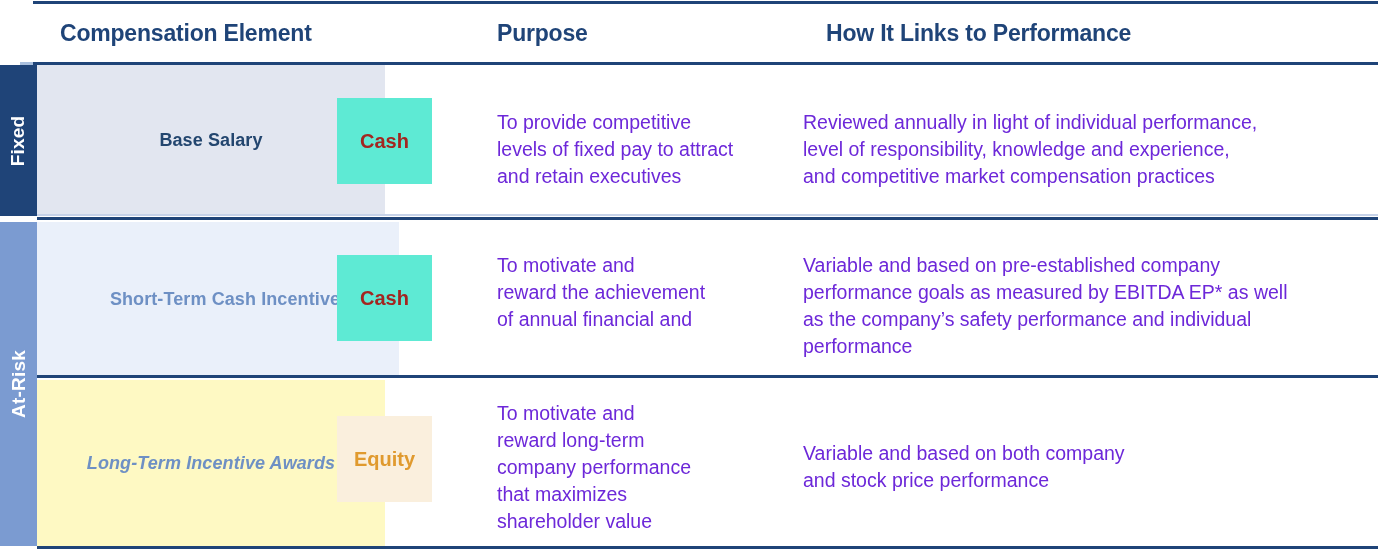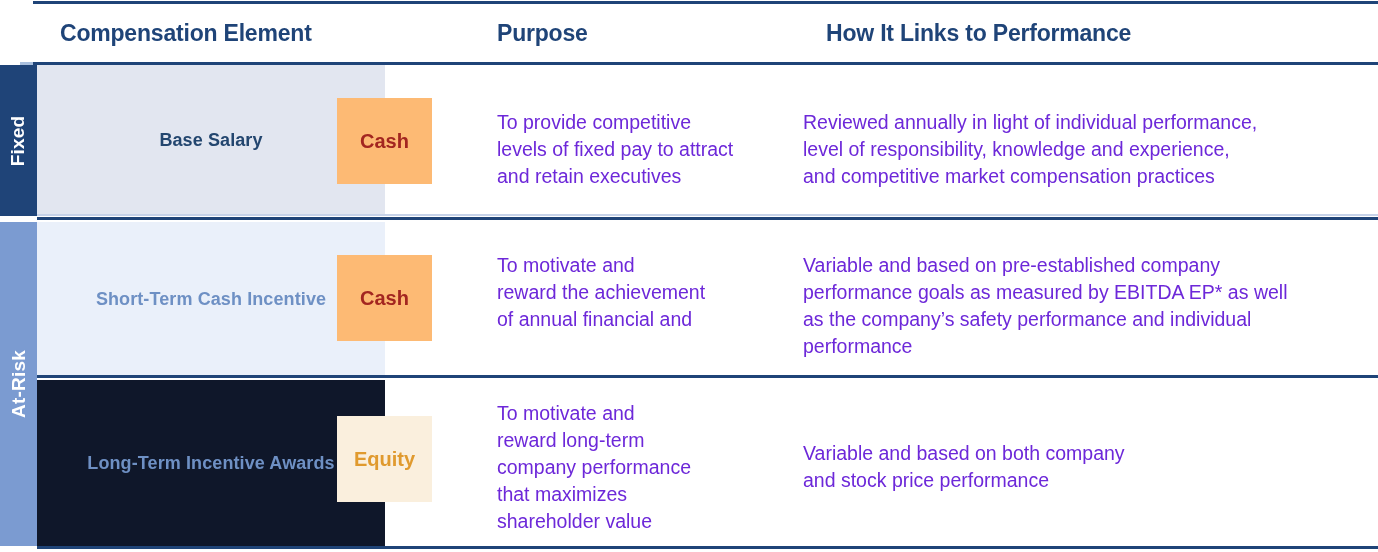--- a/index.html
+++ b/index.html
@@ -114,22 +114,22 @@
     position: absolute;
     left: 0;
     top: 0;
     width: 348px;
     height: 100%;
     display: flex;
     align-items: center;
     justify-content: center;
   }
   .row-1 .element-panel { background: #e2e6f0; }
-  .row-2 .element-panel { background: #eaf0fa; }
-  .row-3 .element-panel { background: #0f172a; }
+  .row-2 .element-panel { background: #eaf0fa; padding-left: 14px; }
+  .row-3 .element-panel { background: #fef9c3; font-style: italic; }
 
   .element-name {
     text-align: center;
     font-weight: bold;
     font-size: 18px;
     line-height: 25px;
     font-stretch: condensed;
     letter-spacing: 0.1px;
   }
   .row-1 .element-name { color: #23466f; }
@@ -139,21 +139,21 @@
   .badge {
     position: absolute;
     width: 95px;
     display: flex;
     align-items: center;
     justify-content: center;
     font-weight: bold;
     font-size: 20px;
     font-stretch: condensed;
   }
-  .badge-cash   { background: #fdba74; color: #a32620; }
+  .badge-cash   { background: #5eead4; color: #a32620; }
   .badge-equity { background: #faefdd; color: #e09a2e; }
 
   .row-1 .badge { left: 300px; top: 33px; height: 86px; }
   .row-2 .badge { left: 300px; top: 33px; height: 86px; }
   .row-3 .badge { left: 300px; top: 36px; height: 86px; }
 
   
   .cell-text {
     position: absolute;
     color: #6d28d9;

